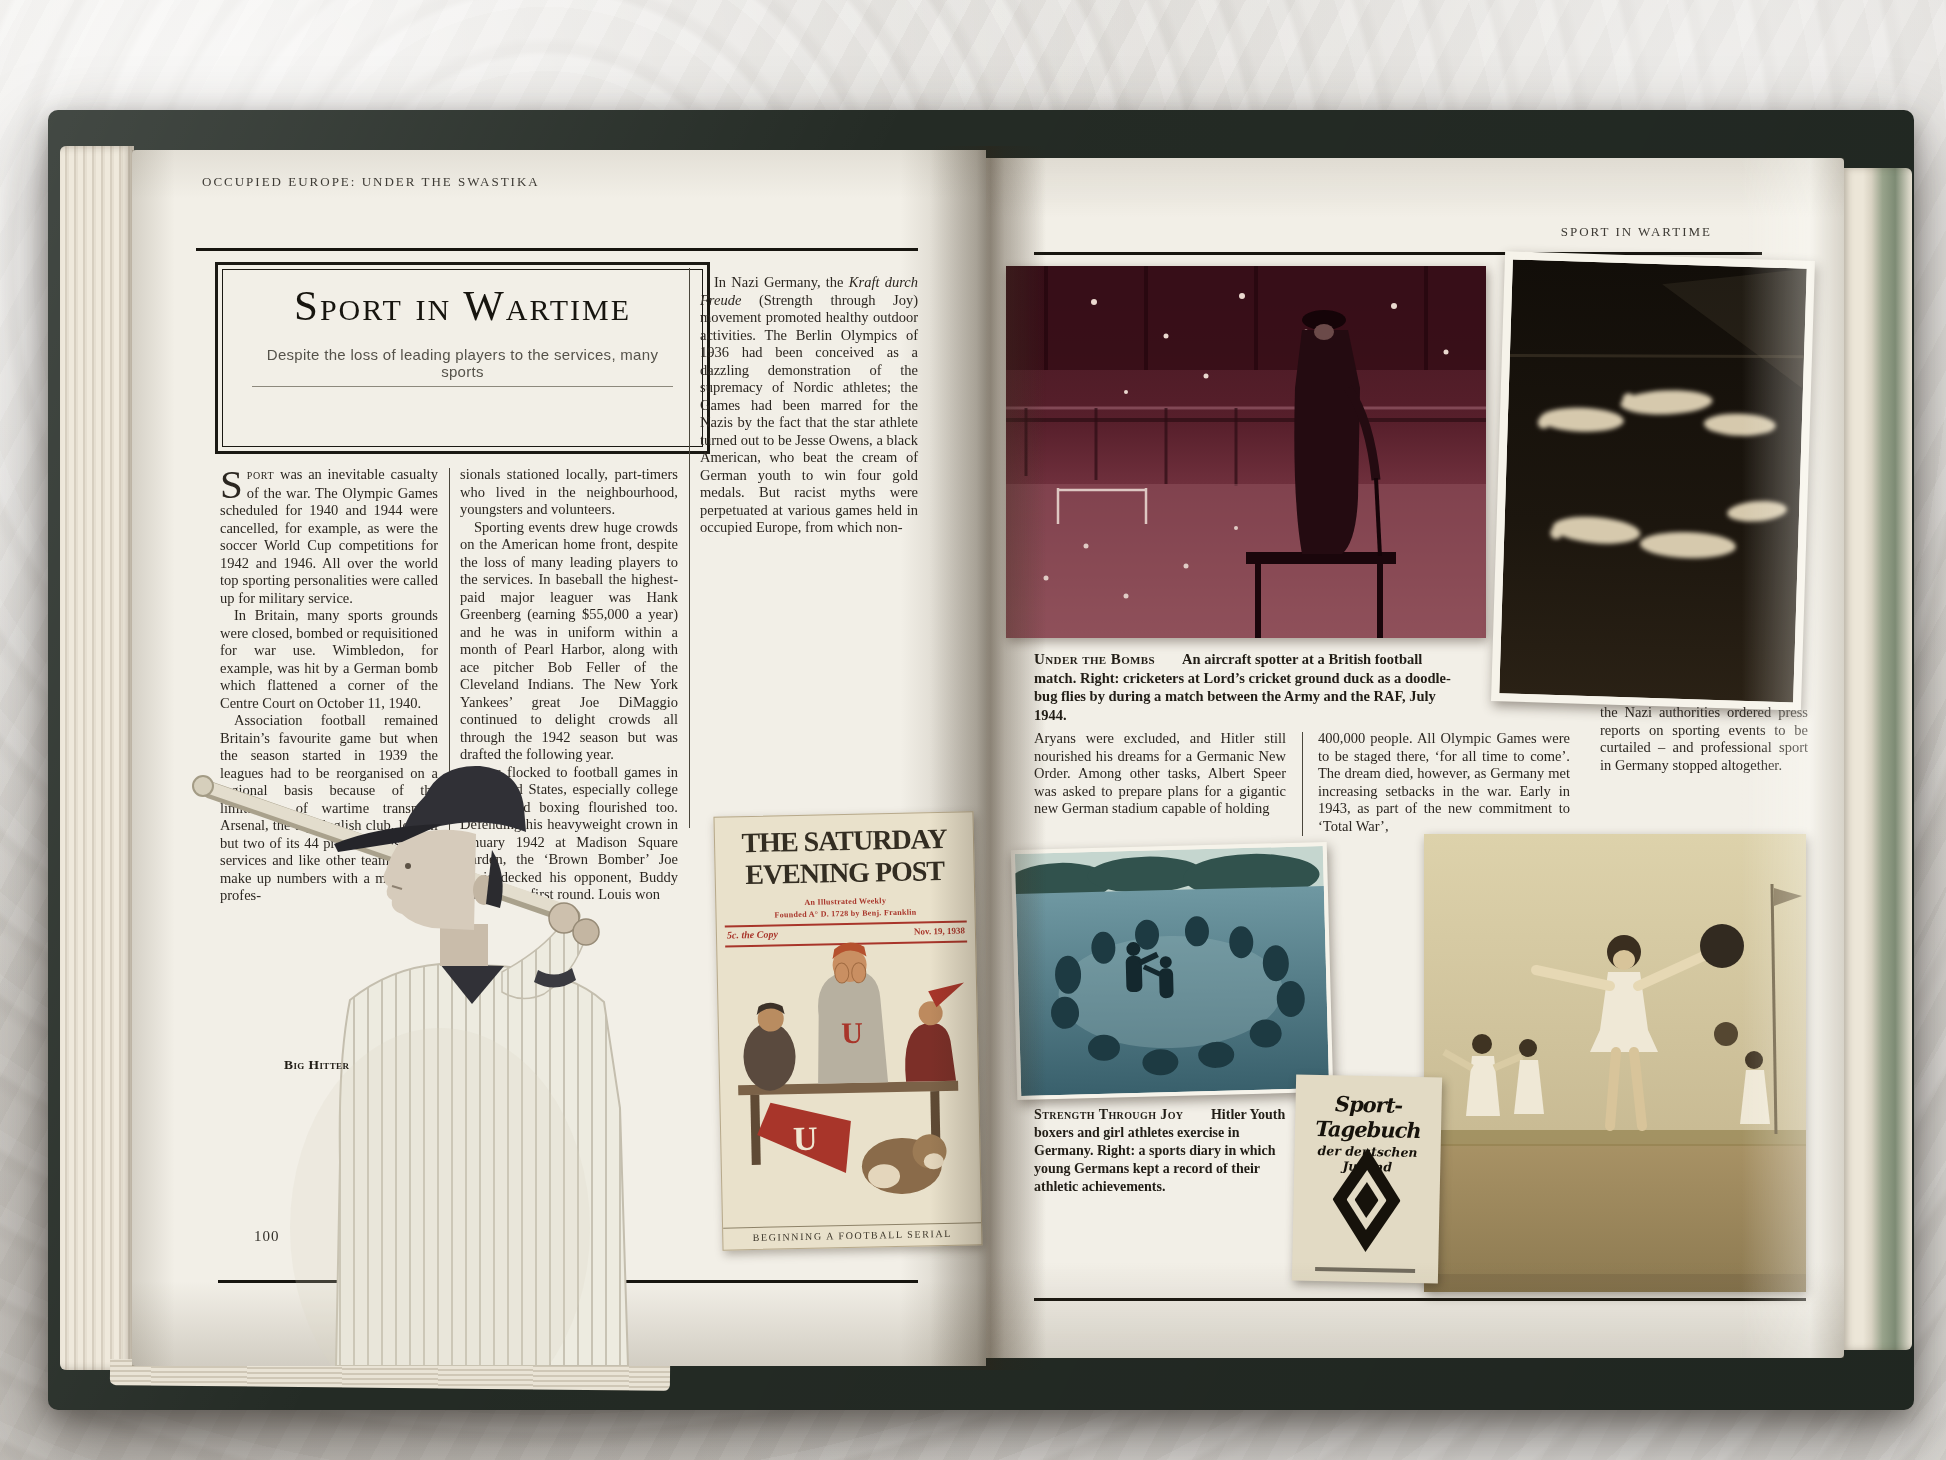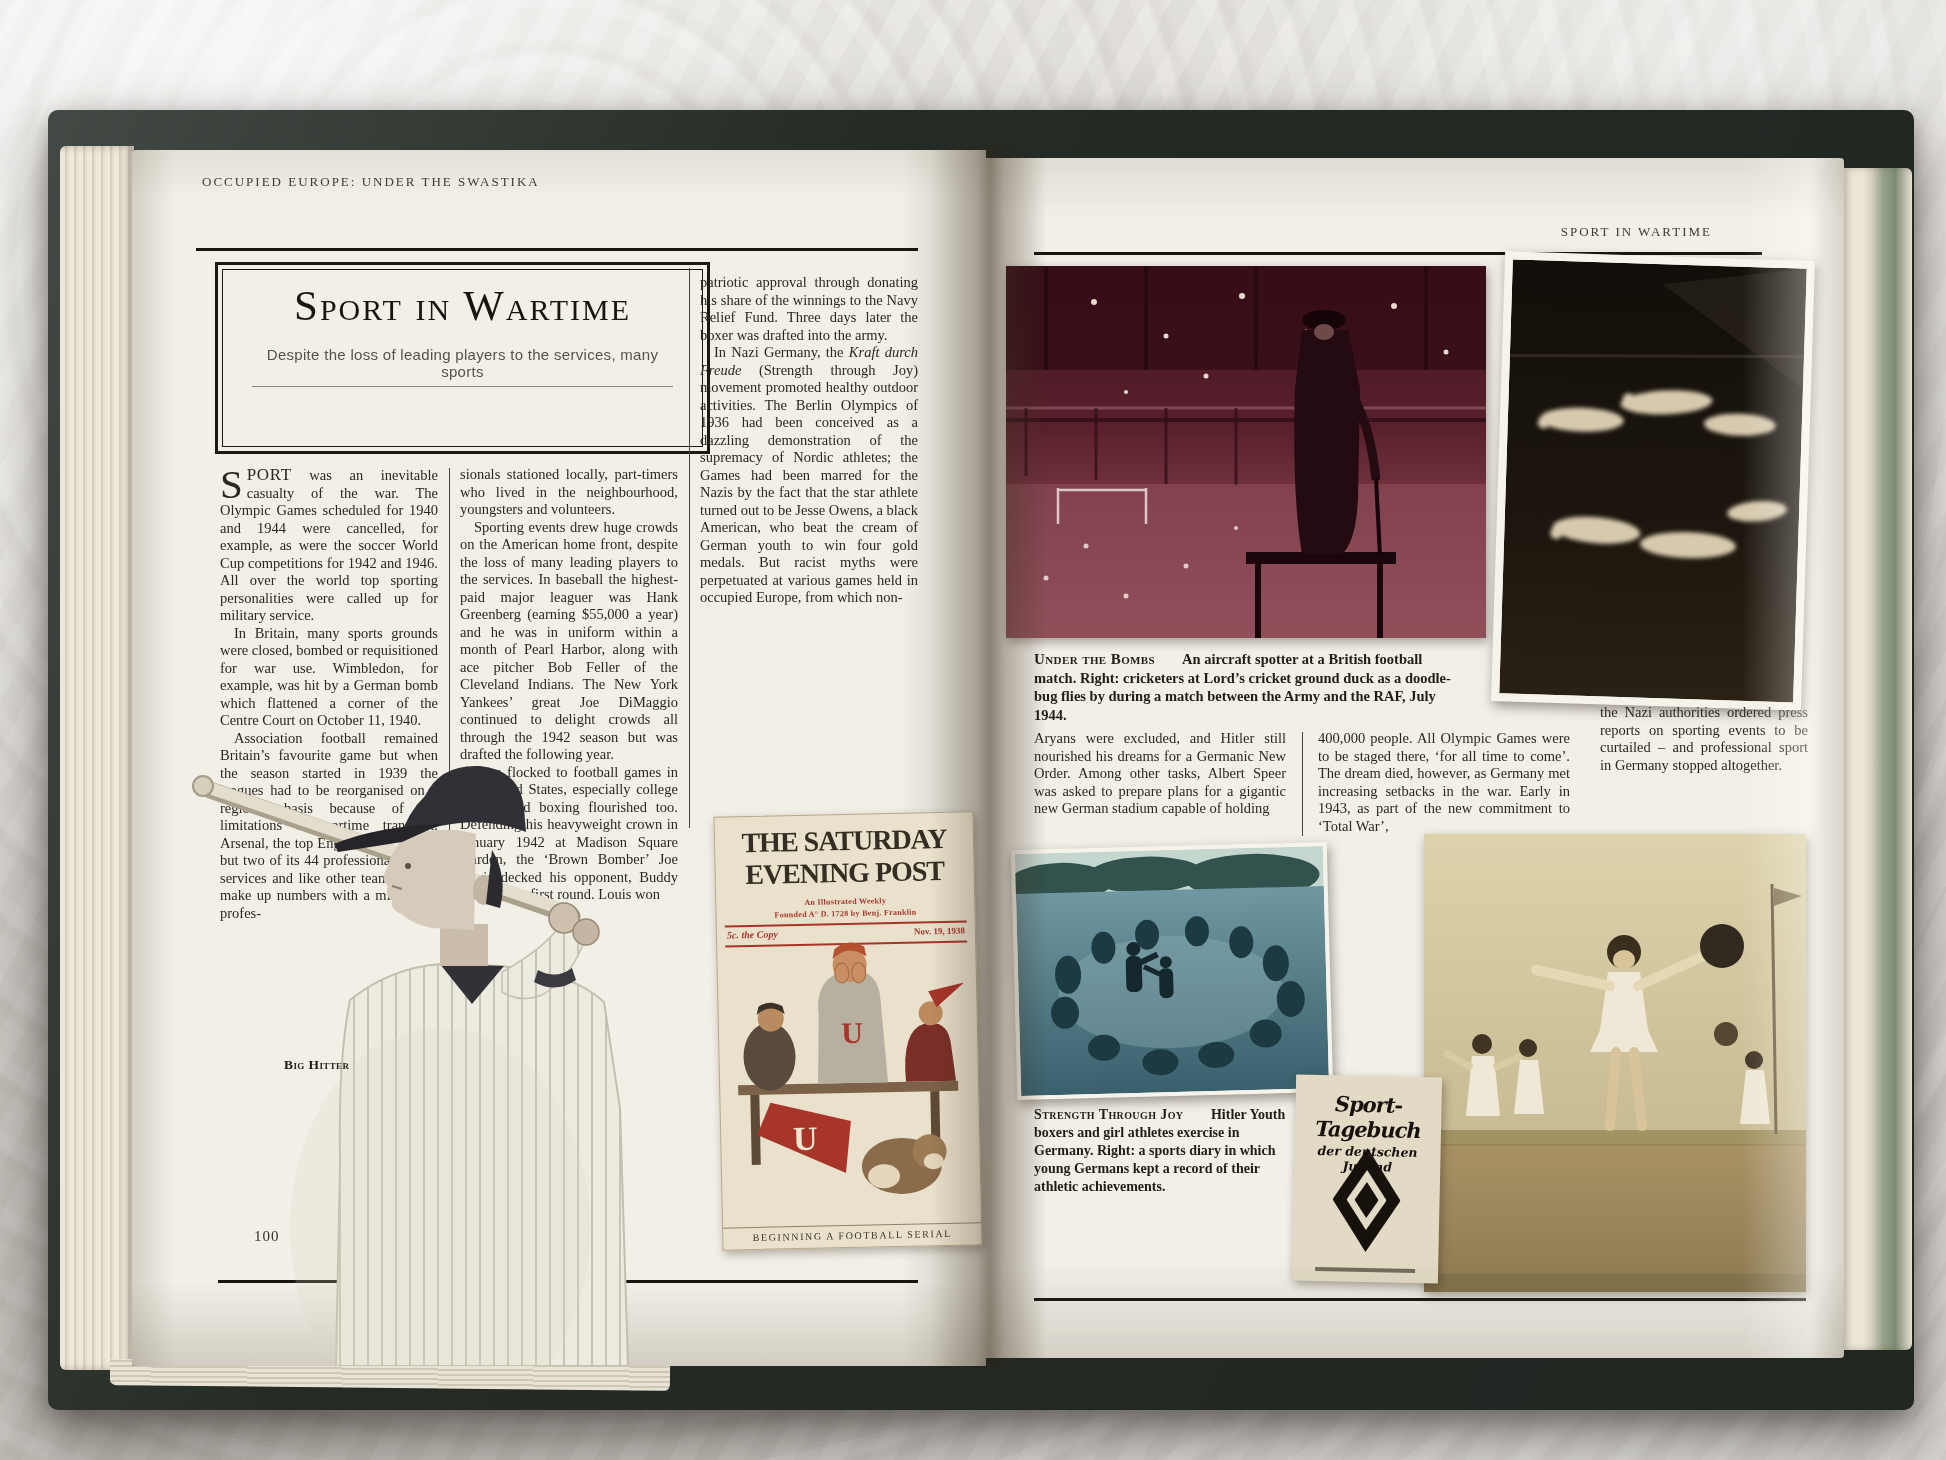--- a/index.html
+++ b/index.html
@@ -48,21 +48,21 @@
   .title-box{border:3px solid #1b1913;padding:4px;background:transparent;}
   .title-box-inner{border:1px solid #1b1913;height:100%;box-sizing:border-box;text-align:center;position:relative;}
   .article-title{margin-top:14px;font-size:43px;font-variant:small-caps;letter-spacing:2px;color:#17150f;line-height:1;}
   .subtitle{font-family:"Liberation Sans",sans-serif;font-size:15px;color:#55524a;letter-spacing:.3px;
             width:88%;margin:0 auto;padding:7px 0 6px 0;border-bottom:1px solid #8d897d;}
   .subtitle.first{margin-top:12px;}
   .bodycol{width:218px;font-size:14.5px;line-height:17.5px;text-align:justify;color:#2b2620;}
   .bp{margin:0;}
   .bp.ind{text-indent:14px;}
   .dropcap{float:left;font-size:41px;line-height:31px;padding:3px 4px 0 0;color:#2b2620;}
-  .sc-lead{font-size:17px;letter-spacing:.6px;}
+  .sc-lead{font-size:10px;letter-spacing:.6px;}
   .it{font-style:italic;}
   .colrule{width:1px;background:#4a463c;}
   .caption{font-weight:700;color:#211d16;}
   .capt-lead{font-variant:small-caps;letter-spacing:.4px;padding-right:24px;}
   .pageno{font-size:15px;color:#33302a;letter-spacing:1px;}
   
   .post-cover{width:258px;height:432px;background:#e9e1cb;border:1px solid #b7a98b;
       box-shadow:2px 4px 10px rgba(60,50,35,.35);transform:rotate(-1.2deg);overflow:hidden;}
   .post-title{width:100%;text-align:center;font-weight:700;color:#332d22;font-size:28px;letter-spacing:-1px;line-height:1;white-space:nowrap;}
   .post-redline{width:100%;text-align:center;color:#a8352a;font-weight:700;font-size:8px;letter-spacing:.3px;}
@@ -114,21 +114,20 @@
     <p class="bp ind">Association football remained Britain’s favourite game but when the season started in 1939 the leagues had to be reorganised on a regional basis because of the limitations of wartime transport. Arsenal, the top English club, lost all but two of its 44 professionals to the services and like other teams had to make up numbers with a mixture of profes-</p>
   </div>
 
   <div class="abs bodycol" style="left:328px;top:316px;">
     <p class="bp">sionals stationed locally, part-timers who lived in the neighbourhood, youngsters and volunteers.</p>
     <p class="bp ind">Sporting events drew huge crowds on the American home front, despite the loss of many leading players to the services. In baseball the highest-paid major leaguer was Hank Greenberg (earning $55,000 a year) and he was in uniform within a month of Pearl Harbor, along with ace pitcher Bob Feller of the Cleveland Indians. The New York Yankees’ great Joe DiMaggio continued to delight crowds all through the 1942 season but was drafted the following year.</p>
     <p class="bp ind">Fans flocked to football games in the United States, especially college games, and boxing flourished too. Defending his heavyweight crown in January 1942 at Madison Square Garden, the ‘Brown Bomber’ Joe Louis decked his opponent, Buddy Baer, in the first round. Louis won</p>
   </div>
 
   <div class="abs bodycol" style="left:568px;top:124px;">
-    <p class="bp">patriotic approval through donating his share of the winnings to the Navy Relief Fund. Three days later the boxer was drafted into the army.</p>
     <p class="bp ind"><span>In Nazi Germany, the </span><i class="it">Kraft durch Freude</i><span> (Strength through Joy) movement promoted healthy outdoor activities. The Berlin Olympics of 1936 had been conceived as a dazzling demonstration of the supremacy of Nordic athletes; the Games had been marred for the Nazis by the fact that the star athlete turned out to be Jesse Owens, a black American, who beat the cream of German youth to win four gold medals. But racist myths were perpetuated at various games held in occupied Europe, from which non-</span></p>
   </div>
 
   <div class="abs rule" style="left:86px;top:1130px;width:700px;height:3px;z-index:1;"></div>
 
   <svg class="abs" style="left:8px;top:588px;z-index:2;" width="500" height="628" viewBox="0 0 500 628">
     <defs>
       <pattern id="pin" width="14" height="14" patternUnits="userSpaceOnUse">
         <rect width="14" height="14" fill="#edebe0"></rect>
         <line x1="4" y1="0" x2="4" y2="14" stroke="#b8b2a1" stroke-width="1.4"></line>

